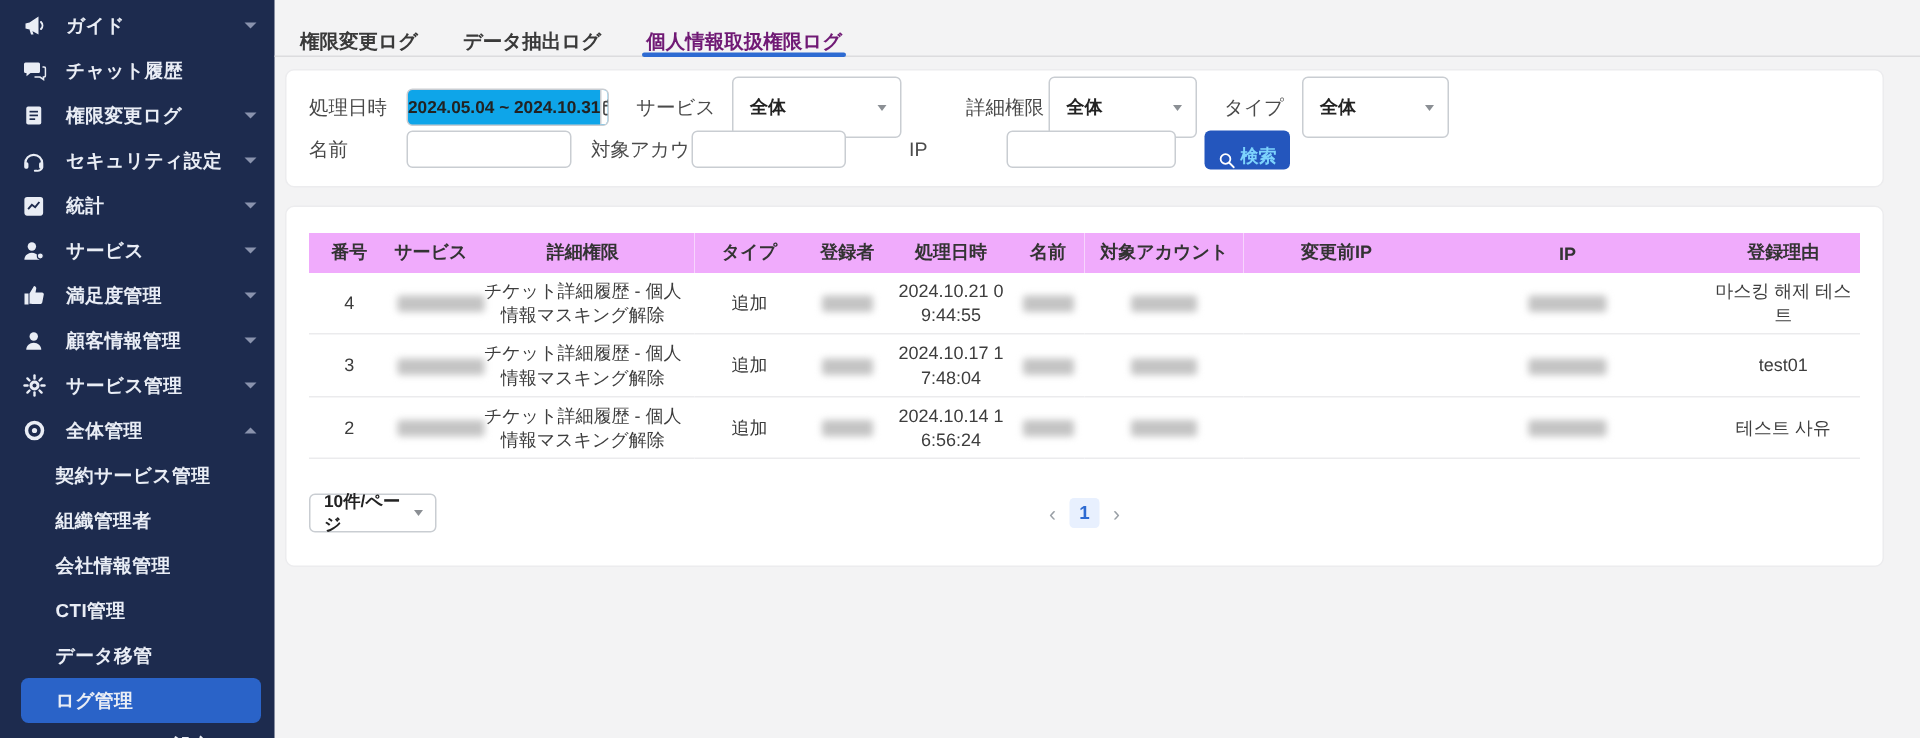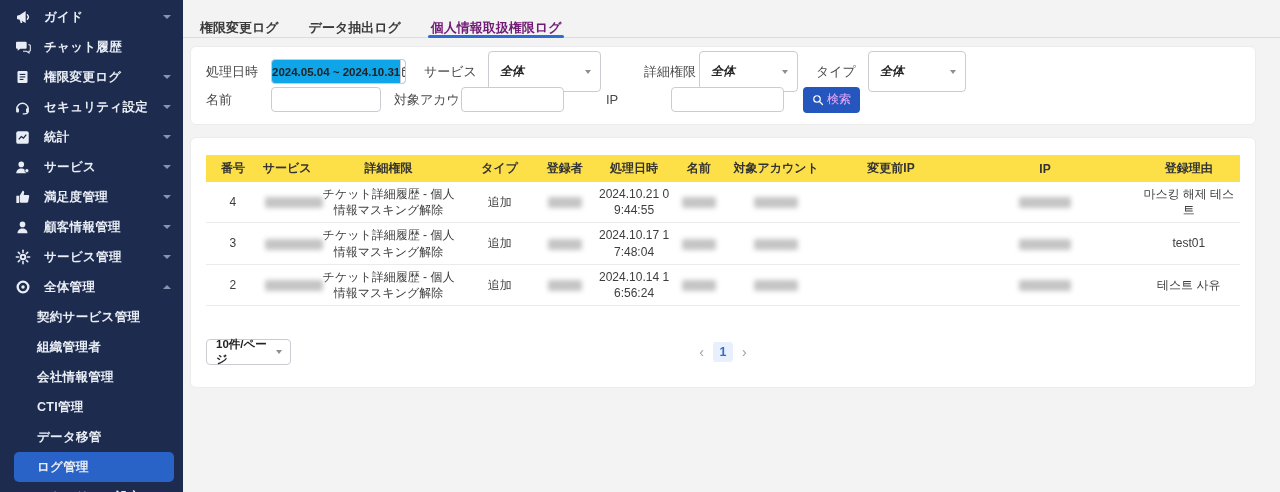--- a/index.html
+++ b/index.html
@@ -52,51 +52,51 @@
   .lw-acct { width:67px; margin-left:13px; }
   .lw-ip   { width:65px; margin-left:42px; text-align:left; }
 
   .date-input { width:135px; height:25px; border:1px solid #c9cdd2; border-radius:4px; background:#0ea5e9; display:flex; align-items:center; overflow:hidden; cursor:text; }
   .date-text { flex:1; text-align:center; font-size:11.5px; font-weight:bold; color:#222; white-space:nowrap; }
   .cal-btn { width:25px; height:100%; border-left:1px solid #c9cdd2; display:flex; align-items:center; justify-content:center; cursor:pointer; background:#fff; }
 
   .select {
     height:41px; border:1px solid #c9cdd2; border-radius:4px; background:#fff;
     display:flex; align-items:center; justify-content:space-between;
-    padding:0 9px 0 11px; font-size:12px; font-weight:bold; color:#222; cursor:pointer;font-style:italic;
+    padding:0 9px 0 11px; font-size:12px; font-weight:bold; color:#222; cursor:pointer;
   }
   .sel-serv { width:113px; }
   .sel-perm { width:99px; }
   .sel-type { width:98px; }
   .caret { width:0; height:0; border-left:3.5px solid transparent; border-right:3.5px solid transparent; border-top:4px solid #8b8f94; }
 
   .text-input { height:25px; border:1px solid #c9cdd2; border-radius:4px; background:#fff; }
   .ti-name { width:110px; }
   .ti-acct { width:103px; }
   .ti-ip   { width:113px; }
 
   .search-btn {
-    margin-left:19px; height:26px; background:#2456bd; color:#f0abfc; border:none; border-radius:4px;
-    font-size:12px; font-weight:normal; display:flex; align-items:center; gap:3px; padding:0 9px; cursor:pointer;
+    margin-left:19px; height:26px; background:#2456bd; color:#7dd3fc; border:none; border-radius:4px;
+    font-size:12px; font-weight:bold; display:flex; align-items:flex-end; gap:3px; padding:0 9px; cursor:pointer;
     font-family:inherit;
   }
 
   
   .table-card {
     background:#fff; border:1px solid #ececee; border-radius:6px;
     margin:12px 24px 0 7px; padding:17px 15px 22px;
   }
   table { width:100%; border-collapse:collapse; table-layout:fixed; }
-  thead th { background:#fde047; font-size:12px; font-weight:bold; color:#333; height:27px; padding:0 3px; white-space:nowrap; overflow:hidden; }
+  thead th { background:#f0abfc; font-size:12px; font-weight:bold; color:#333; height:27px; padding:0 3px; white-space:nowrap; overflow:hidden; }
   tbody td { font-size:12px; color:#3d3d3d; text-align:center; border-bottom:1px solid #ebebed; padding:4px 5px; line-height:1.35; vertical-align:middle; }
   .dt { word-break:break-all; }
   .redact { display:inline-block; height:11px; border-radius:2px; background:#c4c4c4; filter:blur(2.5px); vertical-align:middle; }
   .rw-58{width:58px} .rw-34{width:34px} .rw-44{width:44px} .rw-52{width:52px}
 
-  .table-footer { position:relative; display:flex; align-items:center; margin-top:33px; height:26px; }
+  .table-footer { position:relative; display:flex; align-items:center; margin-top:23px; height:26px; }
   .pagesize {
     width:85px; height:26px; border:1px solid #c9cdd2; border-radius:4px; background:#fff;
     display:flex; align-items:center; justify-content:space-between; padding:0 8px 0 9px;
     font-size:11.5px; font-weight:bold; color:#222; cursor:pointer;
   }
   .pager { position:absolute; left:0; right:0; display:flex; justify-content:center; align-items:center; gap:7px; pointer-events:none; }
   .pager > * { pointer-events:auto; }
   .pg-arrow { color:#9aa0a6; font-size:14px; line-height:1; cursor:pointer; padding:0 2px; background:none; border:none; font-family:inherit; }
   .pg-num { width:20px; height:20px; background:#e8f0fe; color:#2e6bd2; border-radius:3px; display:flex; align-items:center; justify-content:center; font-size:12.5px; font-weight:bold; cursor:pointer; }
 

